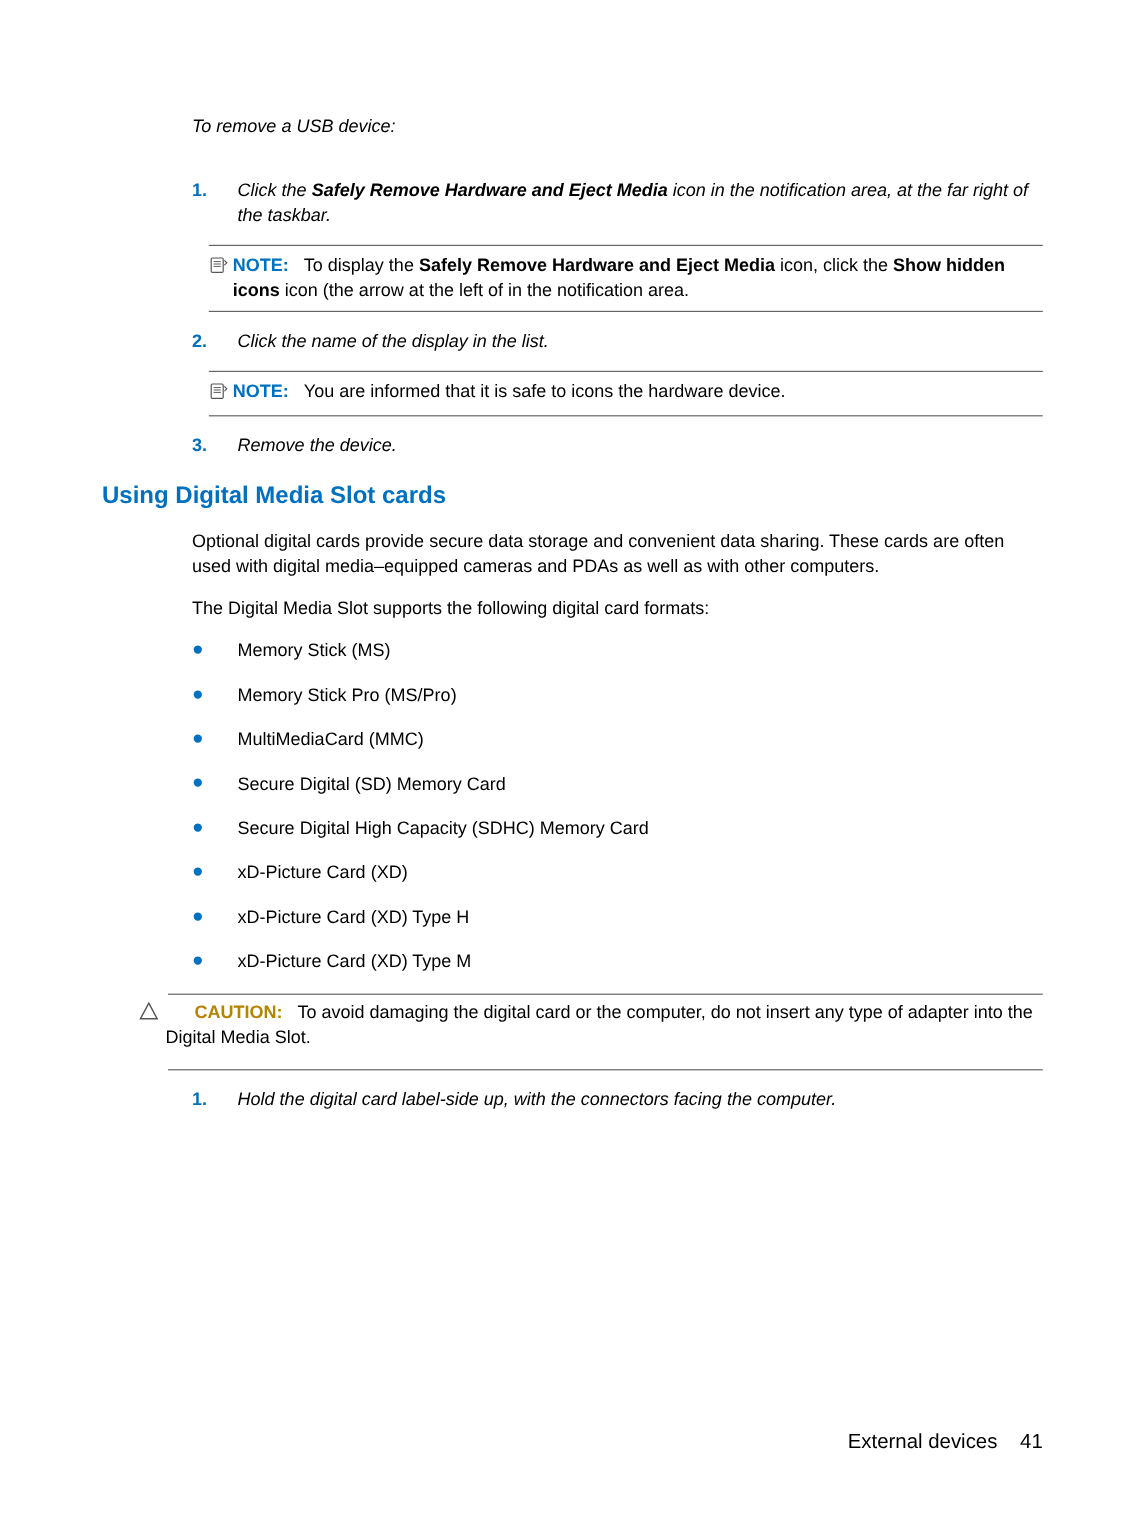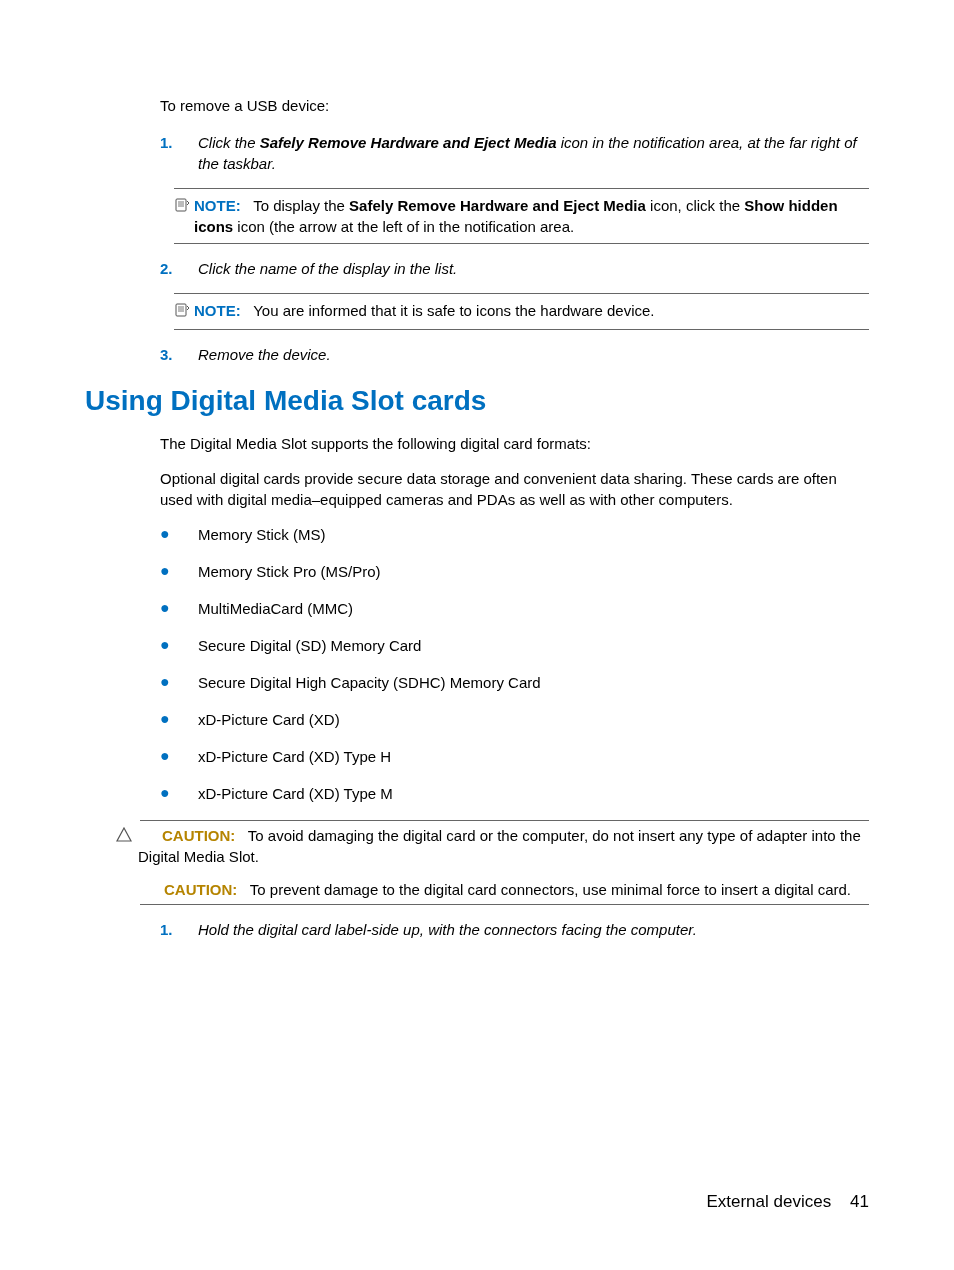--- a/index.html
+++ b/index.html
@@ -14,22 +14,23 @@
     width: 954px;
     height: 1270px;
     position: relative;
     box-sizing: border-box;
     padding: 95px 85px 60px 85px;
   }
   .content-indent {
     margin-left: 75px;
   }
   .intro {
-    margin-bottom: 16px;
-    line-height: 1.4;
+    margin-bottom: 32px;
+    line-height: 1.4;
+    font-style: italic;
   }
   .ol-step {
     display: flex;
     margin-bottom: 14px;
     line-height: 1.4;
   }
   .ol-num {
     color: #0070c0;
     font-weight: bold;
     min-width: 38px;
@@ -64,21 +65,21 @@
     flex-shrink: 0;
     padding-top: 2px;
   }
   .note-icon svg { width: 16px; height: 16px; }
   .note-text { flex: 1; }
   .note-label {
     color: #0070c0;
     font-weight: bold;
   }
   .h2 {
-    font-size: 28px;
+    font-size: 20px;
     font-weight: bold;
     color: #0070c0;
     margin: 20px 0 16px 0;
   }
   .h3 {
     font-size: 17px;
     font-weight: bold;
     color: #0070c0;
     margin: 14px 0 10px 0;
   }
@@ -194,22 +195,22 @@
       <div class="ol-num">3.</div>
       <div class="ol-body">
         <span>Remove the device.</span>
       </div>
     </div>
   </div>
 
   <div class="h2">Using Digital Media Slot cards</div>
 
   <div class="content-indent">
+    <div class="para">Optional digital cards provide secure data storage and convenient data sharing. These cards are often used with digital media–equipped cameras and PDAs as well as with other computers.</div>
     <div class="para">The Digital Media Slot supports the following digital card formats:</div>
-    <div class="para">Optional digital cards provide secure data storage and convenient data sharing. These cards are often used with digital media–equipped cameras and PDAs as well as with other computers.</div>
 
     <div class="bullet-list">
       <div class="bullet-item">
           <span class="bullet-dot">●</span>
           <span>Memory Stick (MS)</span>
         </div>
       <div class="bullet-item">
           <span class="bullet-dot">●</span>
           <span>Memory Stick Pro (MS/Pro)</span>
         </div>
@@ -247,23 +248,20 @@
       <div class="caution-icon">
         <svg viewBox="0 0 16 16">
             <path d="M8 1 L15 14 L1 14 Z" fill="none" stroke="#555" stroke-width="1.2"></path>
           </svg>
       </div>
       <div>
         <span class="caution-label">CAUTION:</span>&nbsp;&nbsp;&nbsp;<span>To avoid damaging the digital card or the computer, do not insert any type of adapter into the Digital Media Slot.</span>
       </div>
     </div>
     <div style="height:12px"></div>
-    <div>
-      <span class="caution-label">CAUTION:</span>&nbsp;&nbsp;&nbsp;<span>To prevent damage to the digital card connectors, use minimal force to insert a digital card.</span>
-    </div>
     <div class="caution-rule-bottom"></div>
   </div>
 
   <div class="content-indent">
     <div class="ol-step">
       <div class="ol-num">1.</div>
       <div class="ol-body">Hold the digital card label-side up, with the connectors facing the computer.</div>
     </div>
   </div>
 

